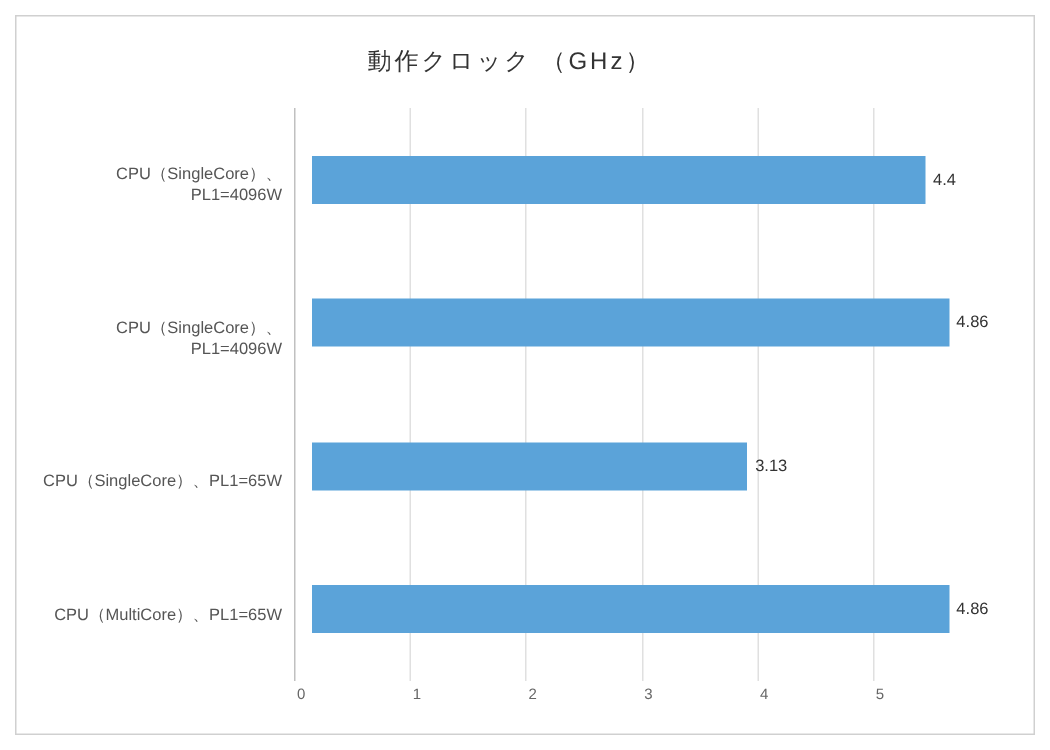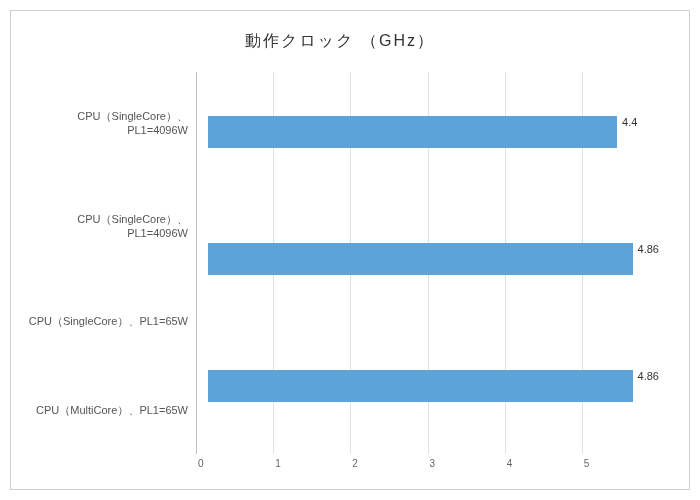--- a/index.html
+++ b/index.html
@@ -64,20 +64,21 @@
     }
     .grid-line {
       border-left: 1px solid #e0e0e0;
       flex: 1;
     }
     .grid-line:first-child {
       border-left: 1px solid #c0c0c0;
     }
     .bar-row {
       display: flex;
+      align-items: center;
       position: relative;
       height: 40px;
       padding-left: 12px;
     }
     .bar {
       height: 32px;
       background: #5ba3d9;
       position: relative;
       min-width: 2px;
     }
@@ -126,20 +127,24 @@
 
     <div class="bar-row">
           <div class="bar" style="width: 90.7%;"></div>
           <span class="bar-label">4.4</span>
         </div>
         <div class="bar-row">
           <div class="bar" style="width: 100%;"></div>
           <span class="bar-label">4.86</span>
         </div>
         <div class="bar-row">
+          <div class="bar" style="width: 64.4%;"></div>
+          <span class="bar-label">3.13</span>
+        </div>
+        <div class="bar-row">
           <div class="bar" style="width: 100%;"></div>
           <span class="bar-label">4.86</span>
         </div>
       </div>
   </div>
   <div class="x-axis" id="x-axis">
       <div class="x-tick">0</div>
       <div class="x-tick">1</div>
       <div class="x-tick">2</div>
       <div class="x-tick">3</div>

